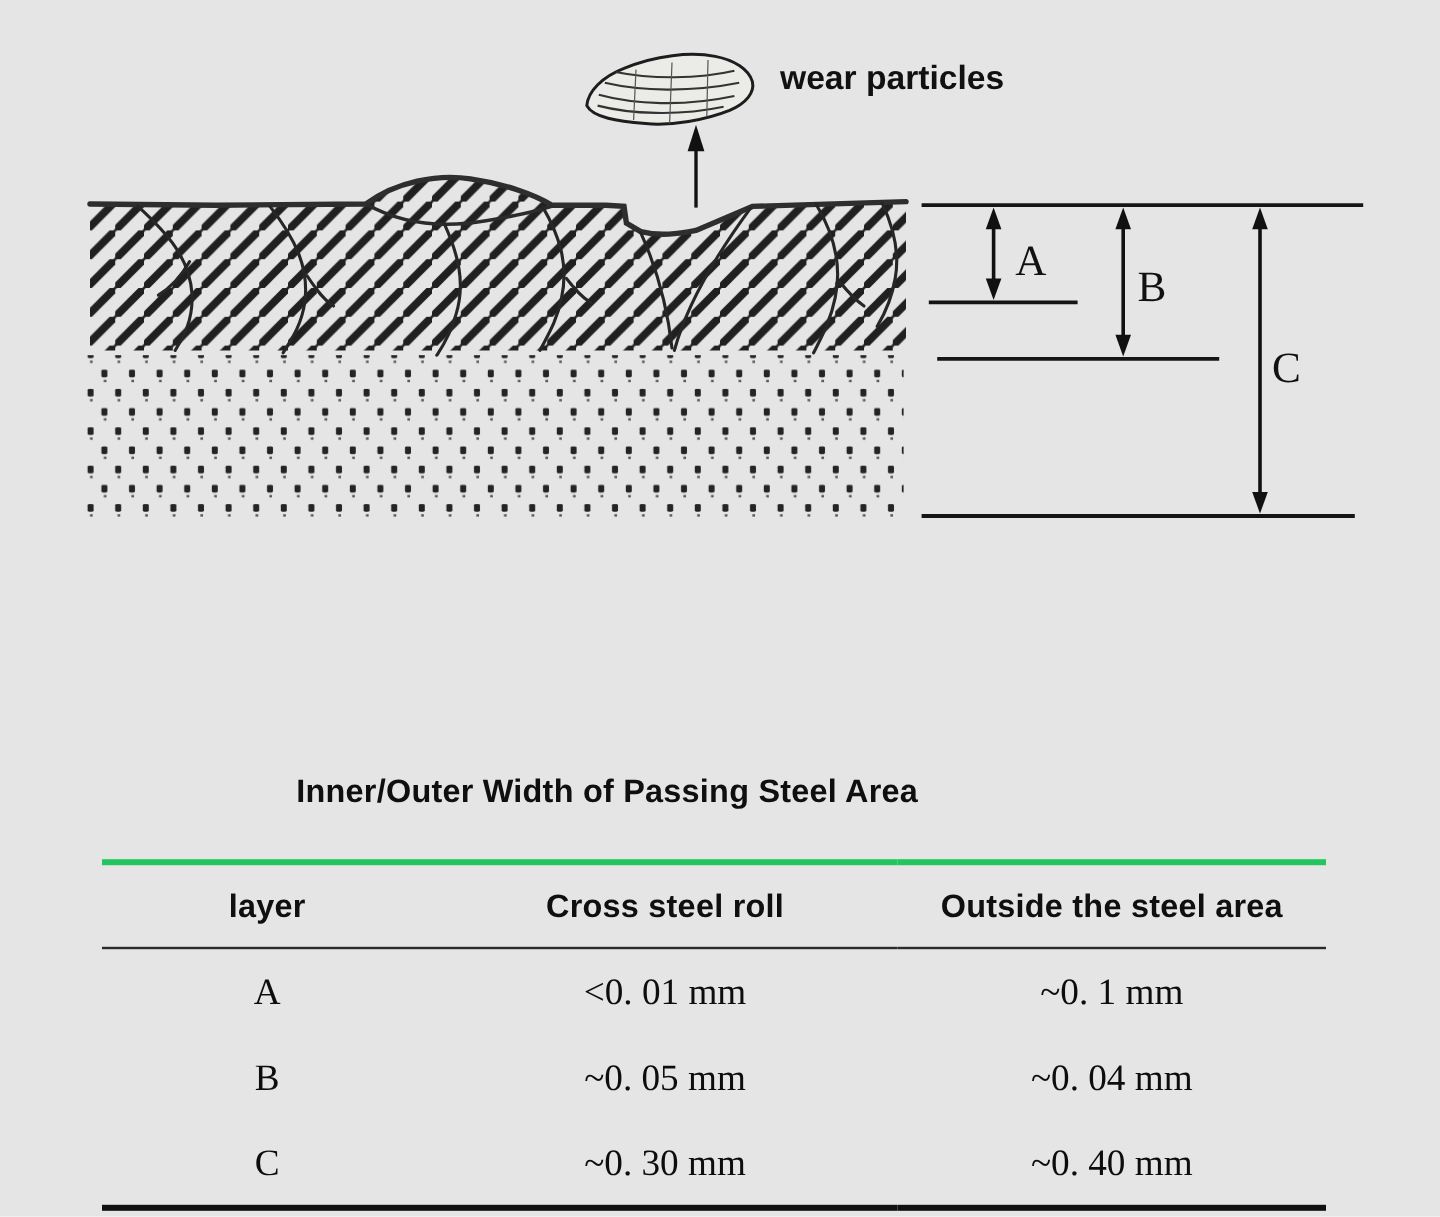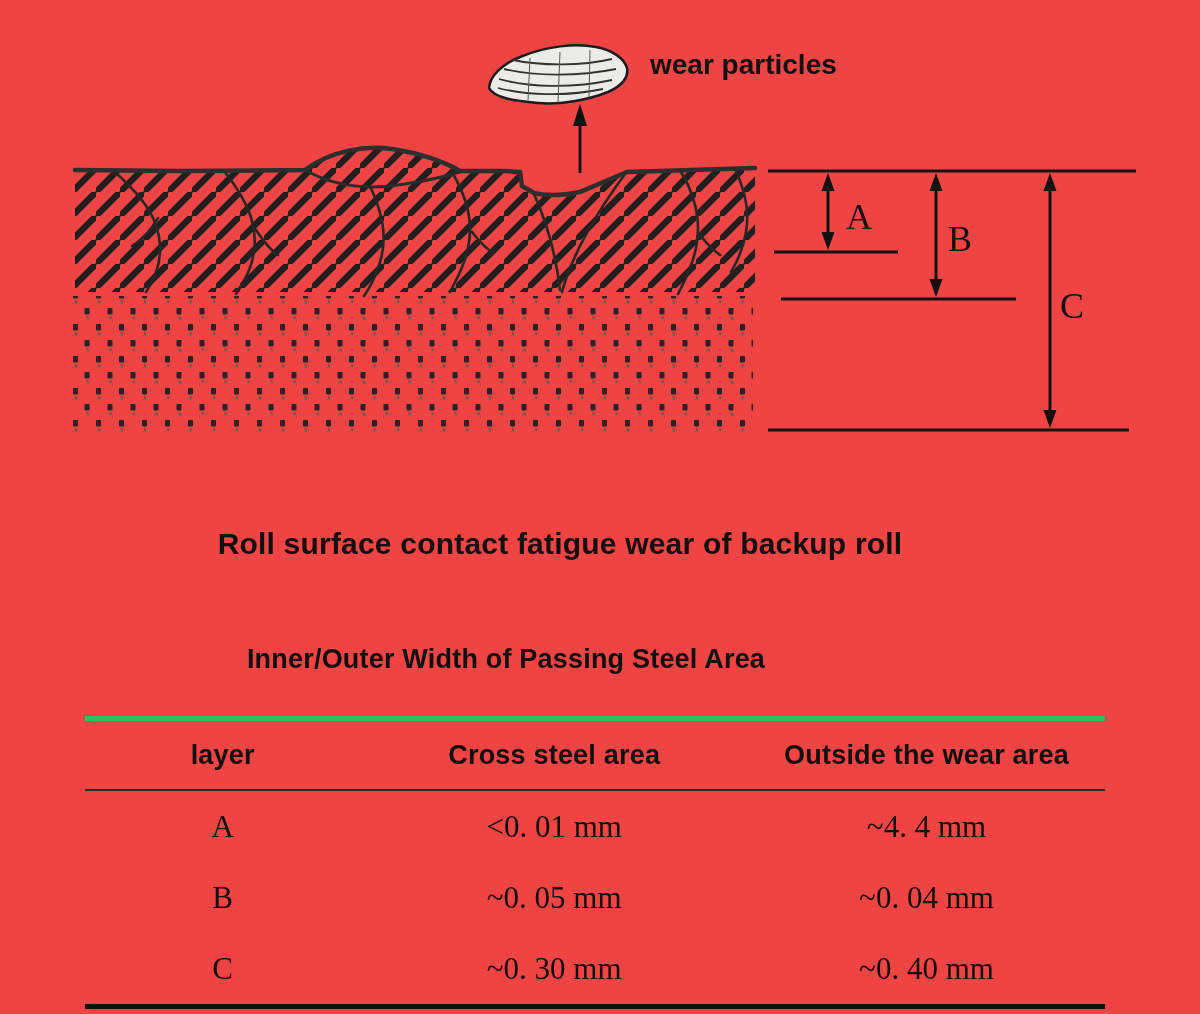--- a/index.html
+++ b/index.html
@@ -1,16 +1,16 @@
 <!DOCTYPE html>
 <html><head>
 <meta charset="utf-8">
 <style>
   html,body{margin:0;padding:0;background:#ffffff;}
-  #page{position:relative;width:1200px;height:1014px;background:#ef4444;overflow:hidden;
+  #page{position:relative;width:1200px;height:1014px;background:#e5e5e5;overflow:hidden;
         font-family:"Liberation Sans",sans-serif;color:#111;}
   #figure-svg{position:absolute;left:0;top:0;}
   .caption{position:absolute;left:0;top:527px;width:1120px;text-align:center;
            font-size:30px;font-weight:600;letter-spacing:0.2px;color:#0f0f0f;}
   .table-title{position:absolute;left:0;top:644px;width:1012px;text-align:center;
            font-size:27px;font-weight:600;letter-spacing:0.2px;color:#0f0f0f;}
   .data-table{position:absolute;left:85px;top:716px;width:1020px;border-collapse:collapse;
            border-top:5px solid #22c55e;border-bottom:5px solid #101010;}
   .data-table th{height:66px;font-size:27px;font-weight:600;letter-spacing:0.2px;
            color:#0f0f0f;border-bottom:2px solid #2b2b2b;text-align:center;vertical-align:middle;
@@ -114,37 +114,36 @@
       <polygon points="936,297 929.5,279 942.5,279"></polygon>
       <line x1="1050" y1="188" x2="1050" y2="413" stroke="#111" stroke-width="3"></line>
       <polygon points="1050,173 1043.5,191 1056.5,191"></polygon>
       <polygon points="1050,428 1043.5,410 1056.5,410"></polygon>
     </g>
     <text class="serif" x="846" y="229" font-size="36" fill="#111">A</text>
     <text class="serif" x="948" y="251" font-size="36" fill="#111">B</text>
     <text class="serif" x="1060" y="318" font-size="36" fill="#111">C</text>
   </svg>
 
-  <div class="caption">Roll surface contact fatigue wear of backup roll</div>
 
   <div class="table-title">Inner/Outer Width of Passing Steel Area</div>
 
   <table class="data-table">
     <thead>
       <tr>
         <th class="col-layer">layer</th>
-        <th class="col-cross">Cross steel area</th>
-        <th class="col-outside">Outside the wear area</th>
+        <th class="col-cross">Cross steel roll</th>
+        <th class="col-outside">Outside the steel area</th>
       </tr>
     </thead>
     <tbody>
       <tr>
         <td>A</td>
         <td>&lt;0. 01 mm</td>
-        <td>~4. 4 mm</td>
+        <td>~0. 1 mm</td>
       </tr>
       <tr>
         <td>B</td>
         <td>~0. 05 mm</td>
         <td>~0. 04 mm</td>
       </tr>
       <tr>
         <td>C</td>
         <td>~0. 30 mm</td>
         <td>~0. 40 mm</td>

